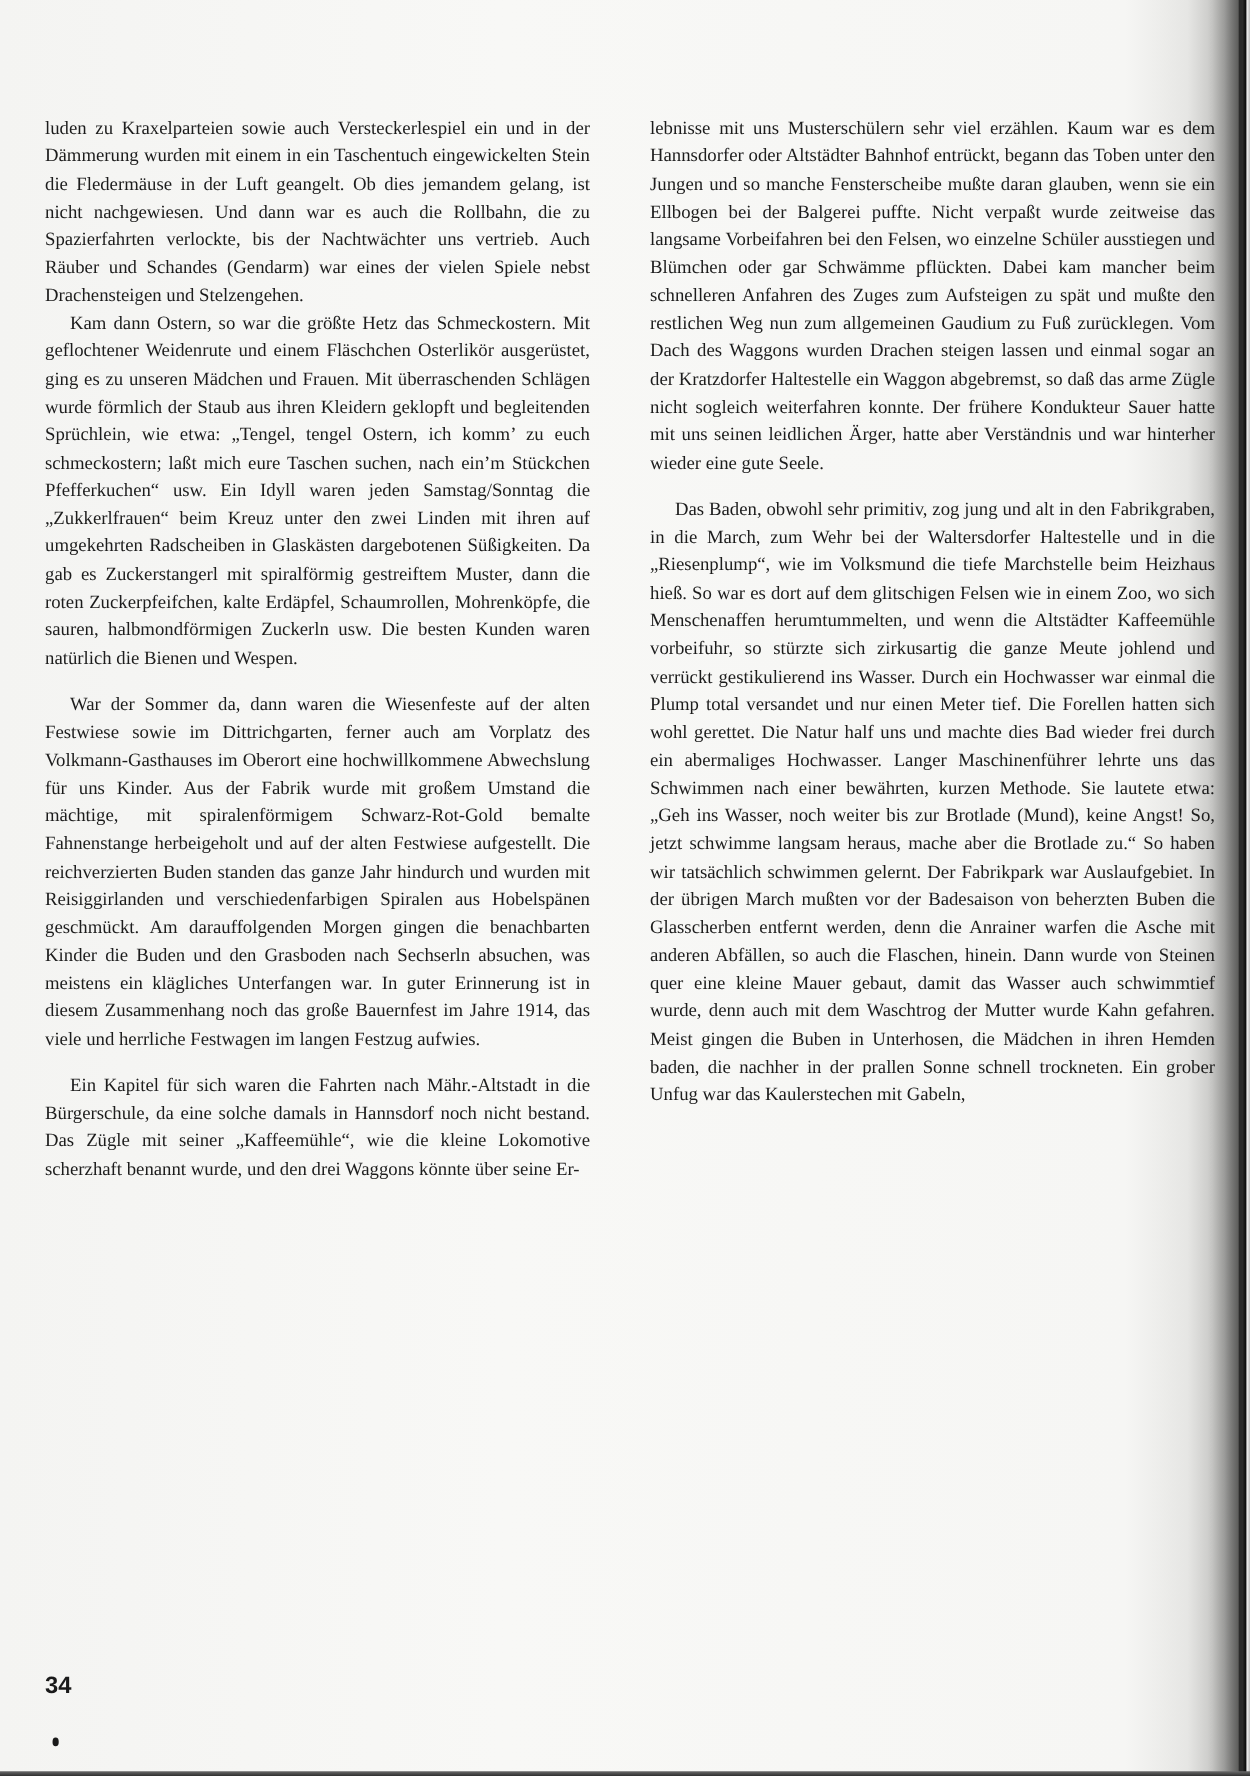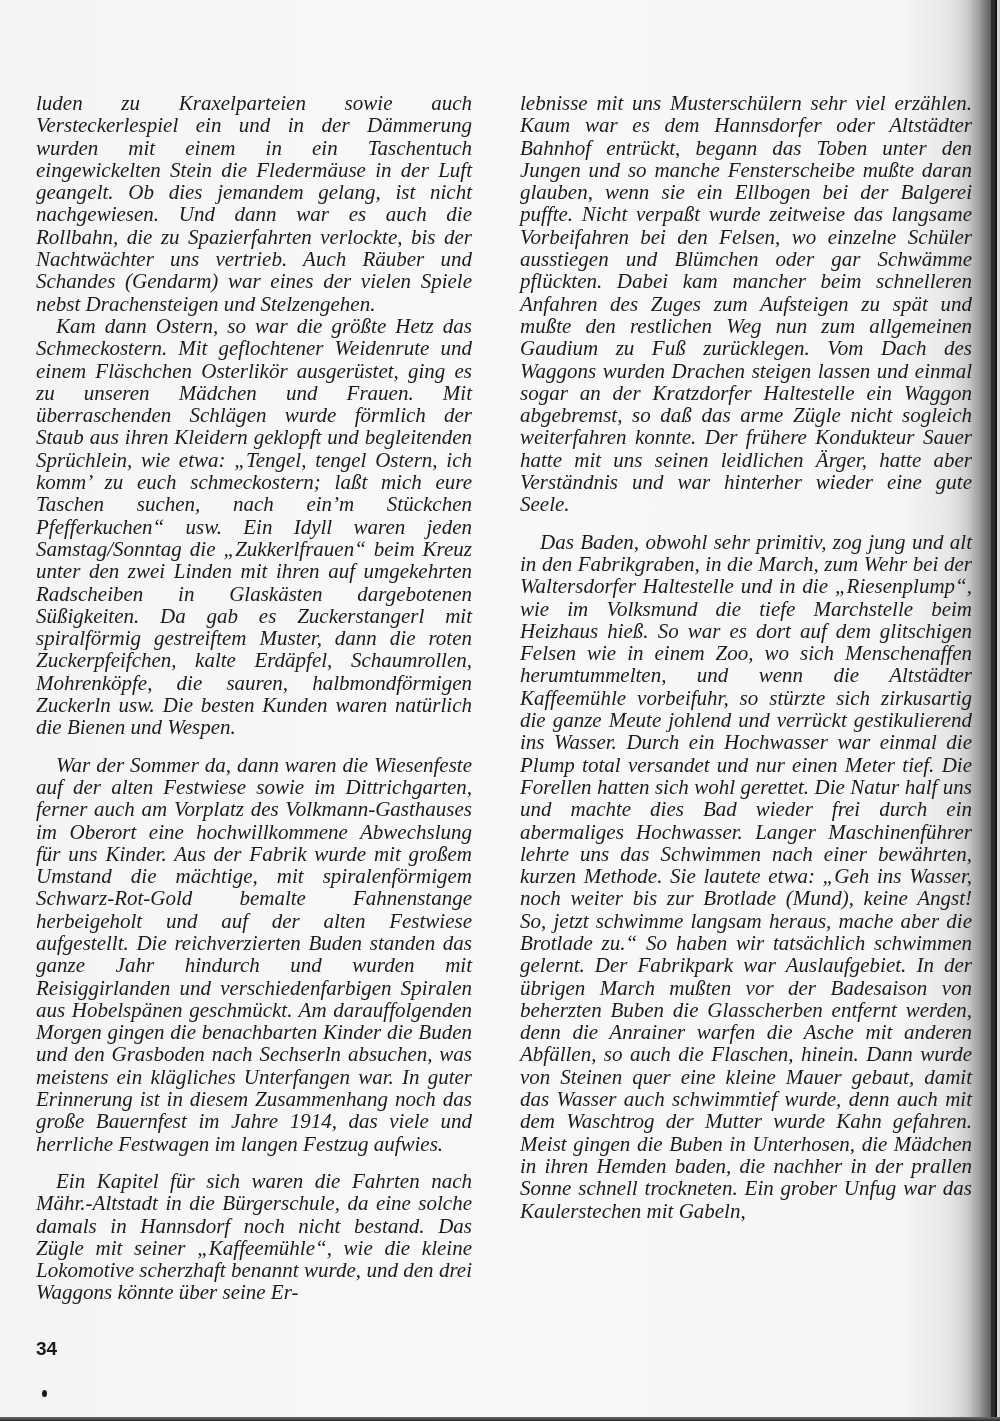--- a/index.html
+++ b/index.html
@@ -41,25 +41,24 @@
       left: 0;
       bottom: 0;
       width: 1000px;
       height: 4px;
       background: linear-gradient(to bottom, #6b6b6b, #2b2b2b);
     }
     .column {
       position: absolute;
       top: 92px;
       width: 436px;
-      font-size: 21px;
+      font-size: 15px;
       line-height: 22.3px;
       text-align: justify;
       hyphens: manual;
-      font-style: italic;
     }
     .col-left { left: 36px; }
     .col-right { left: 520px; width: 452px; }
     .para {
       margin: 0;
       padding: 0;
     }
     .para.indent { text-indent: 20px; }
     .para.gap { margin-top: 15px; }
     .page-number {

